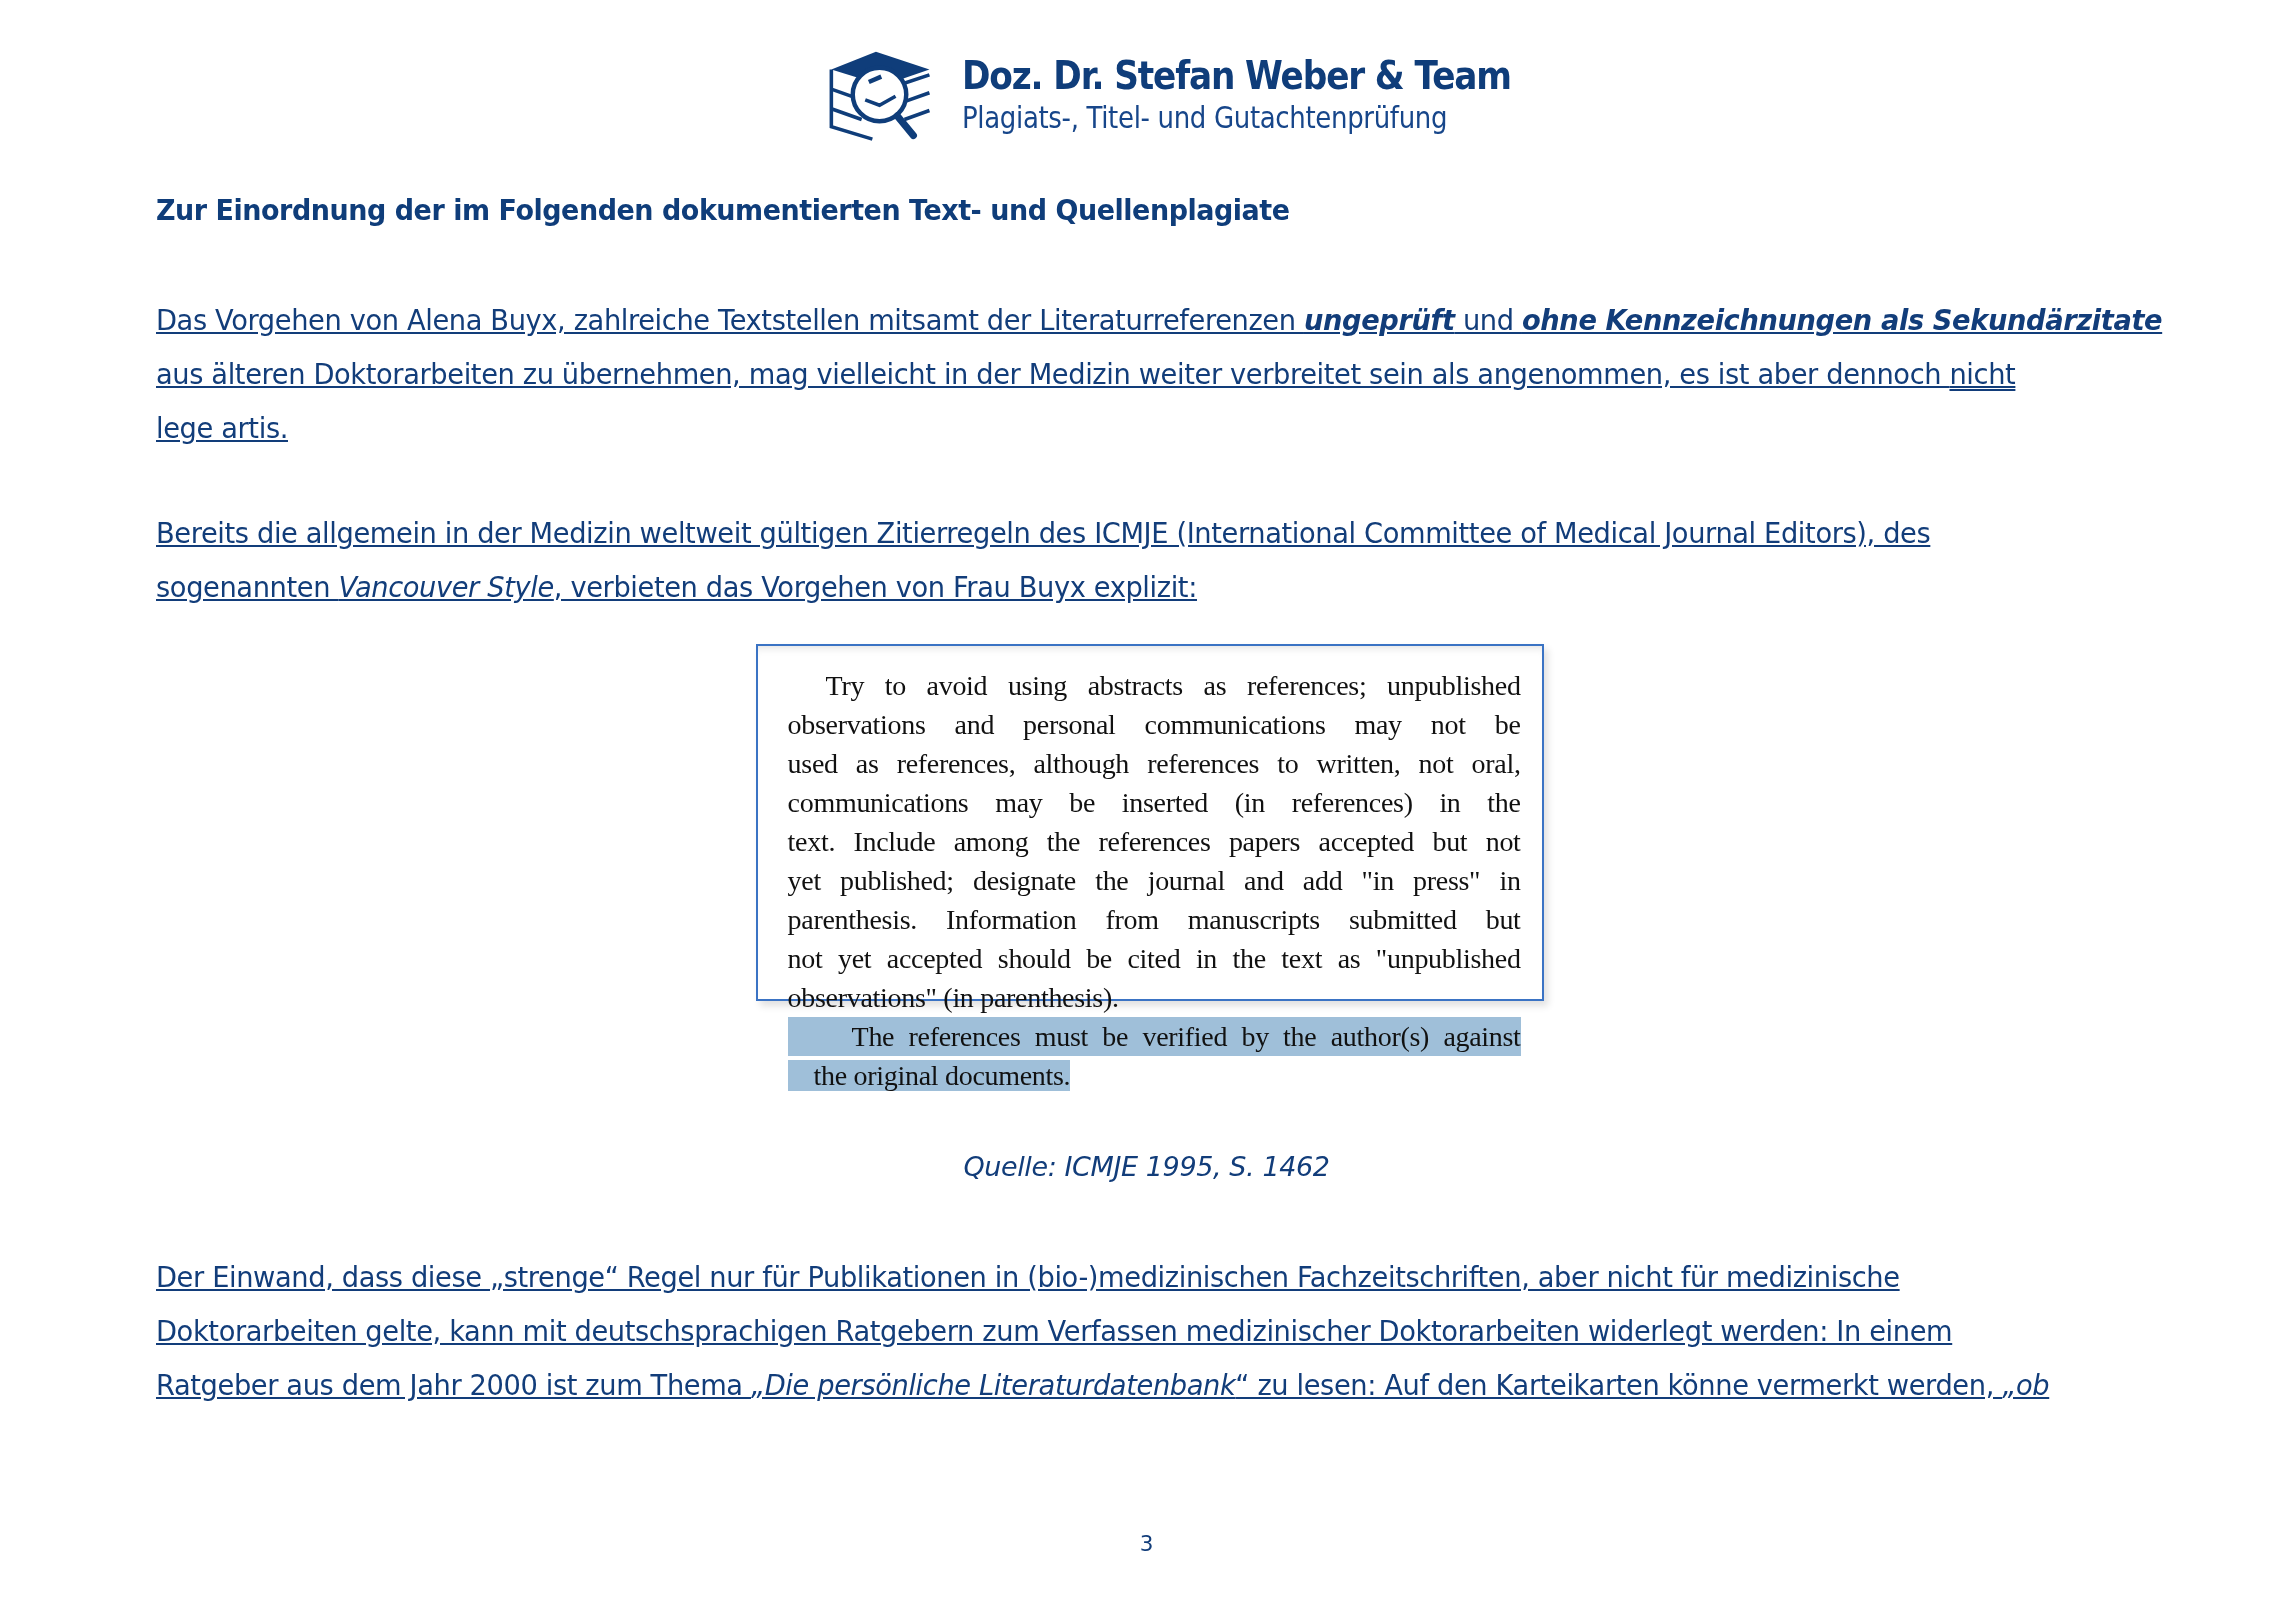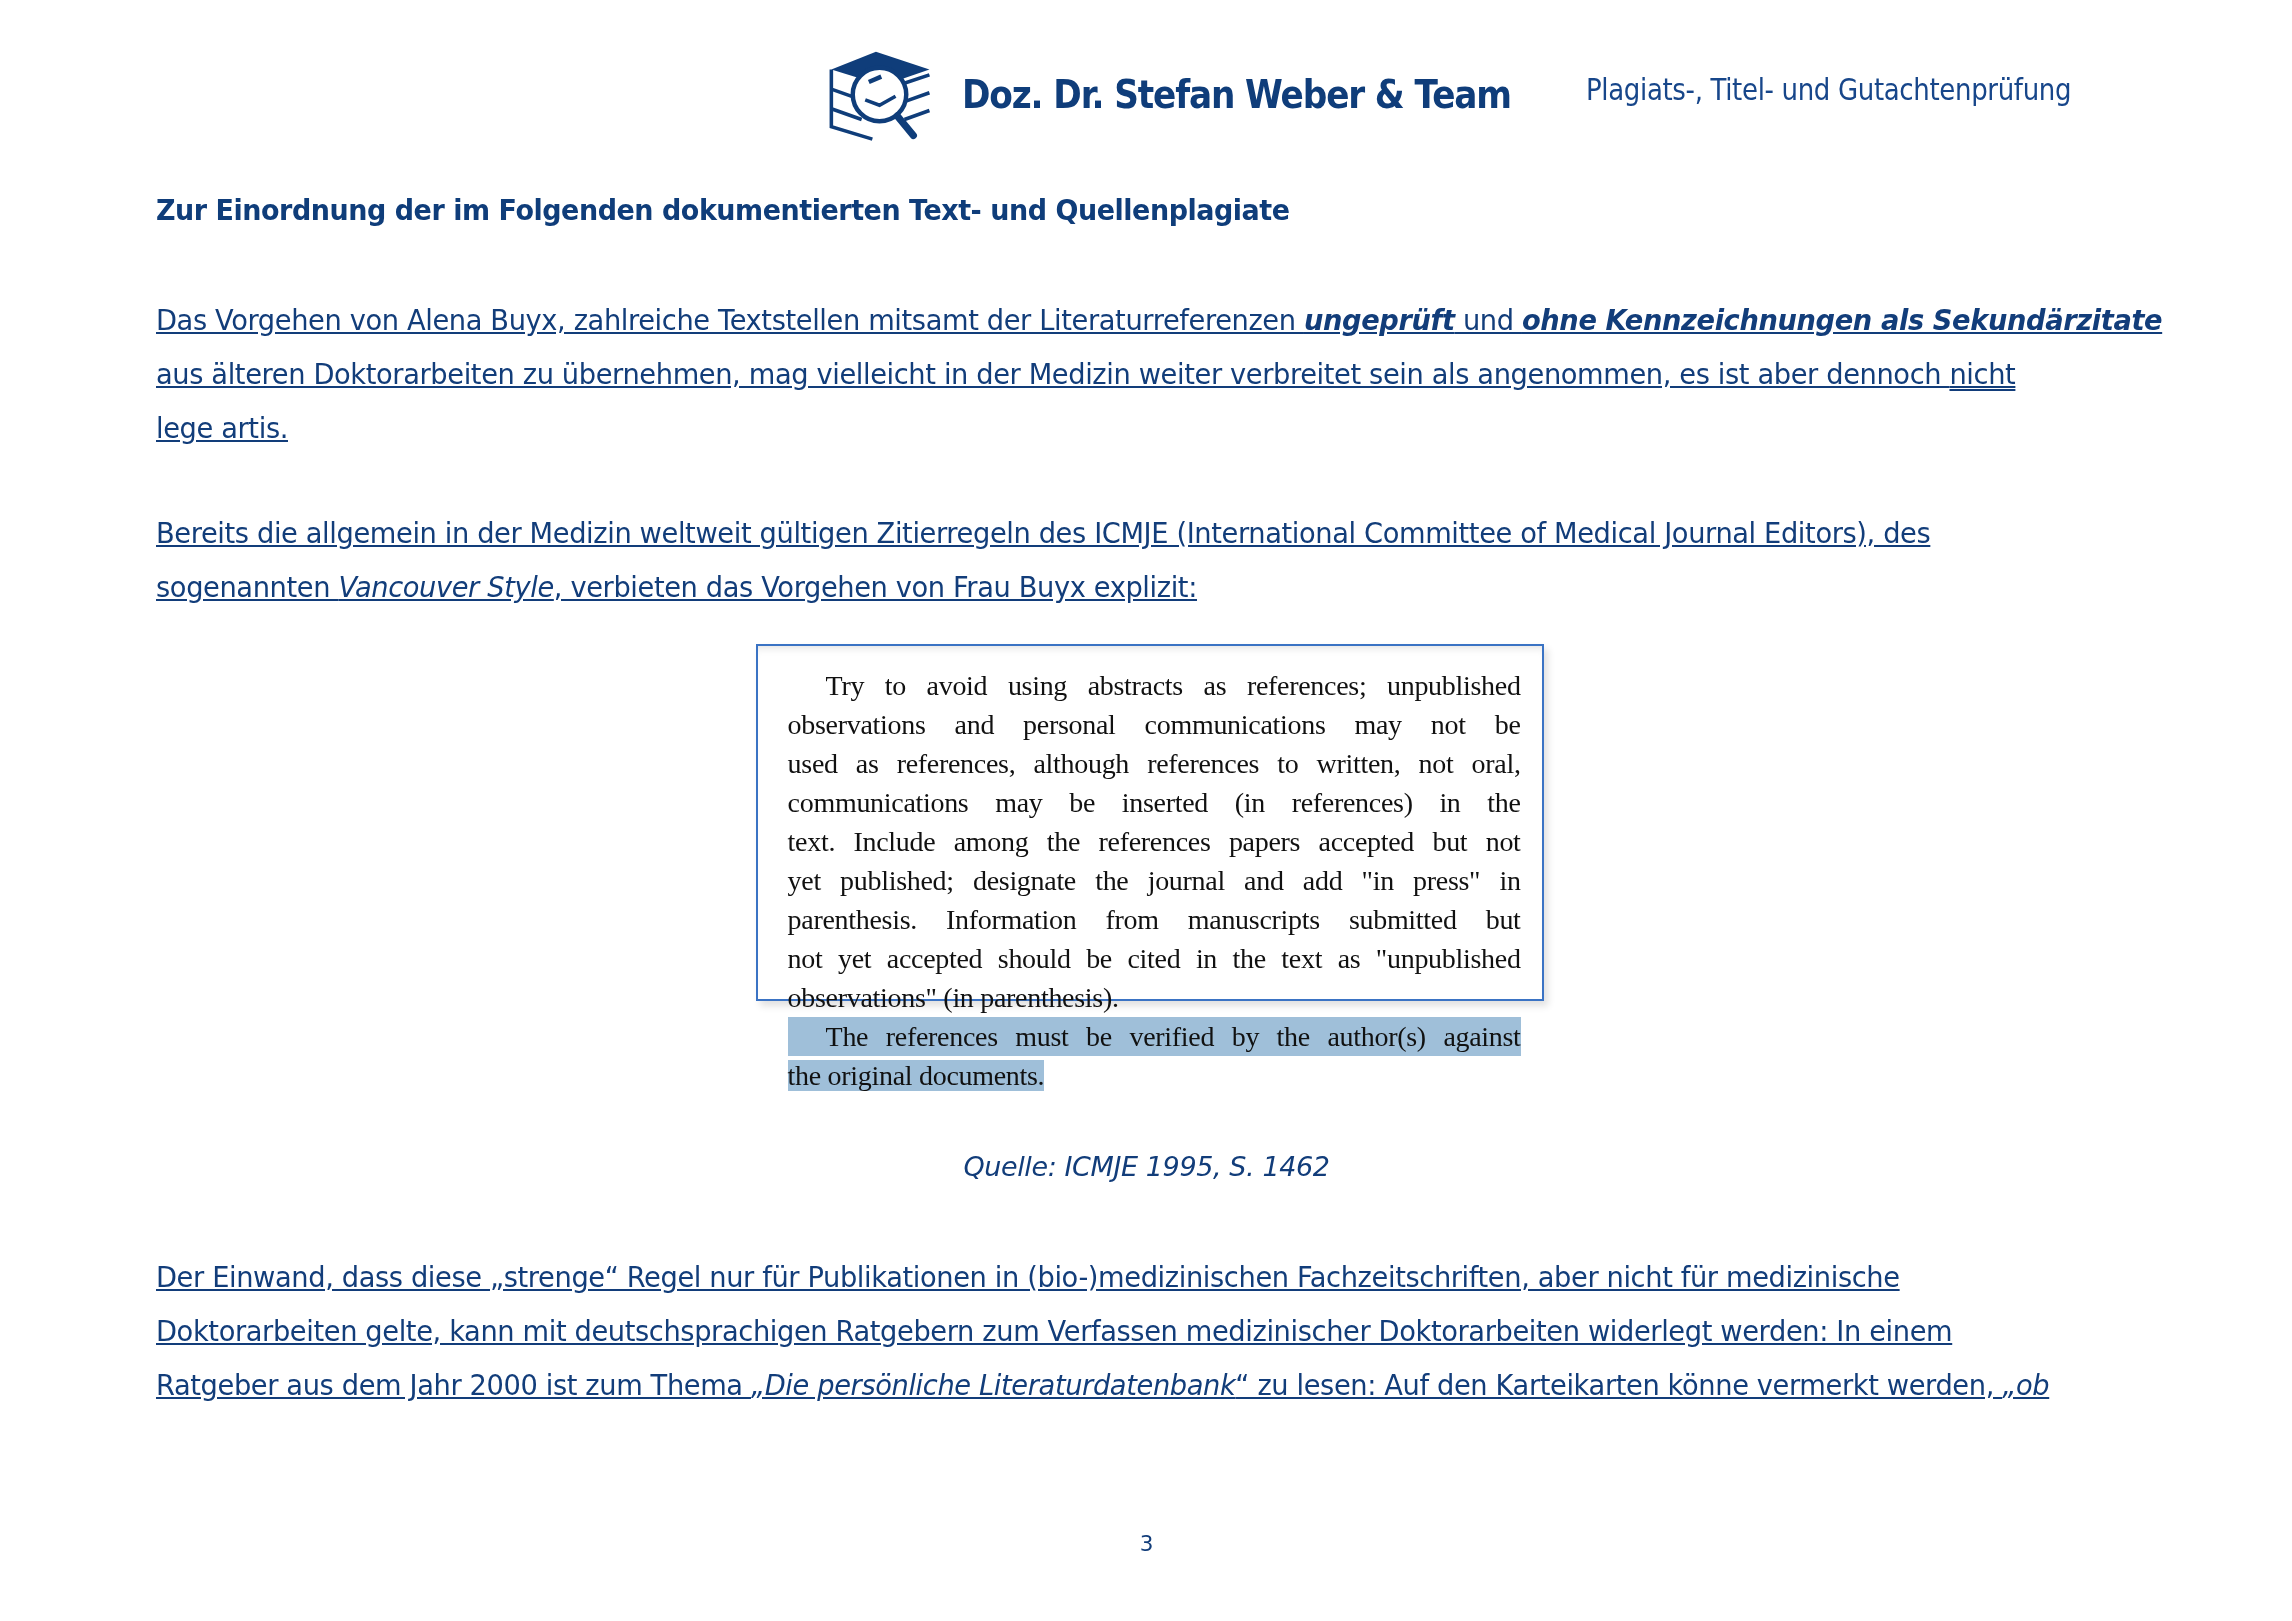--- a/index.html
+++ b/index.html
@@ -6,21 +6,21 @@
   body {
     width: 2293px; height: 1622px; position: relative; overflow: hidden;
     font-family: "DejaVu Sans", "Liberation Sans", sans-serif;
     color: #123d7a;
   }
   .header {
     position: absolute; left: 826px; top: 45px; height: 99px;
     display: flex; align-items: center;
   }
   .logo-icon { width: 107px; height: 97px; }
-  .logo-text { margin-left: 29px; display: flex; flex-direction: row; }
+  .logo-text { margin-left: 29px; display: flex; flex-direction: column; }
   .logo-title {
     font-family: "DejaVu Sans", sans-serif; font-weight: bold;
     font-size: 39px; color: #0f3d7a; letter-spacing: -1.3px; line-height: 47px;
     transform: scaleX(0.88); transform-origin: left center; white-space: nowrap;
   }
   .logo-sub {
     font-family: "DejaVu Sans", sans-serif; font-size: 29.6px; color: #17468a;
     line-height: 39px; letter-spacing: -0.4px;
     transform: scaleX(0.88); transform-origin: left center; white-space: nowrap;
   }
@@ -48,21 +48,21 @@
   }
   .quote-text {
     position: absolute; left: 29.6px; top: 19.7px; width: 733px;
     font-family: "Liberation Serif", "DejaVu Serif", serif;
     font-size: 28px; line-height: 39px; color: #111111;
     text-align: justify; text-align-last: justify;
   }
   .q-line { display: block; white-space: nowrap; text-align: justify; text-align-last: justify; letter-spacing: -0.3px; }
   .q-line.indent { text-indent: 38px; }
   .q-line.last { text-align-last: left; }
-  .hl { background: #9fbfd9; }
+  .hl { background: #9fbfd9; padding-left: 26px; }
   .caption {
     position: absolute; left: 0; width: 2293px; top: 1151px; text-align: center;
     font-style: italic; font-size: 27px; color: #123d7a; letter-spacing: -0.4px;
   }
   .page-number {
     position: absolute; left: 0; width: 2293px; top: 1531px; text-align: center;
     font-size: 21.5px; color: #123d7a;
   }
 </style>
 </head>

